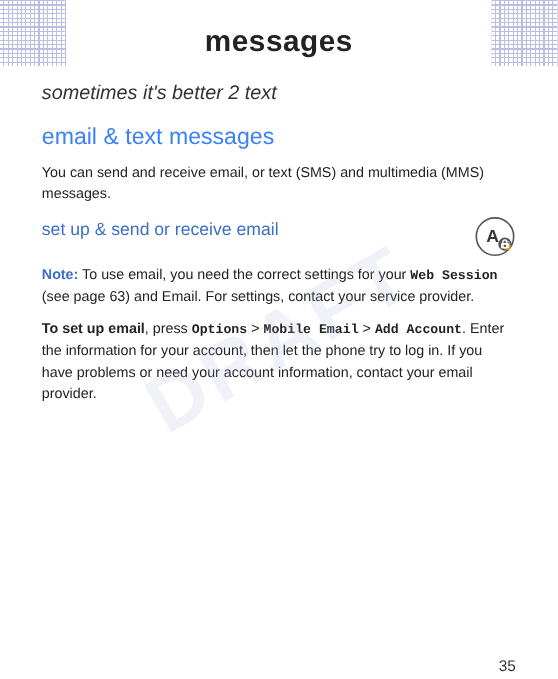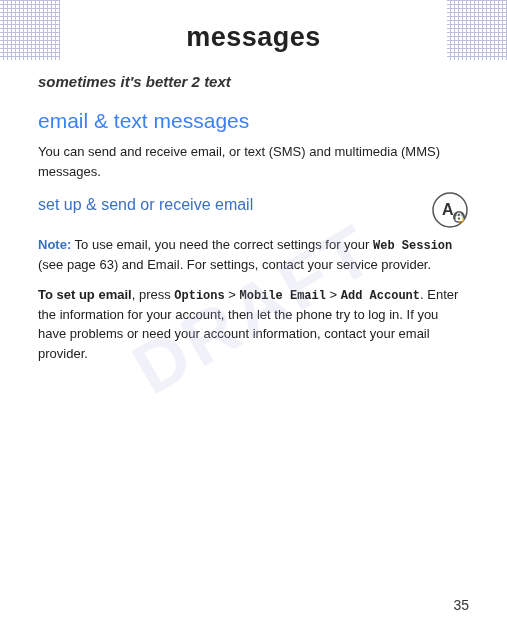--- a/index.html
+++ b/index.html
@@ -56,22 +56,22 @@
       font-size: 27px;
       font-weight: bold;
       color: #222222;
       padding-top: 18px;
       padding-bottom: 14px;
       letter-spacing: 0.5px;
     }
 
     .subtitle-italic {
       font-style: italic;
-      font-weight: bold;
-      font-size: 15px;
+      font-weight: normal;
+      font-size: 18px;
       color: #333333;
       margin-bottom: 10px;
     }
 
     .note-block {
       margin-bottom: 10px;
       font-size: 13px;
       line-height: 1.5;
     }
 

